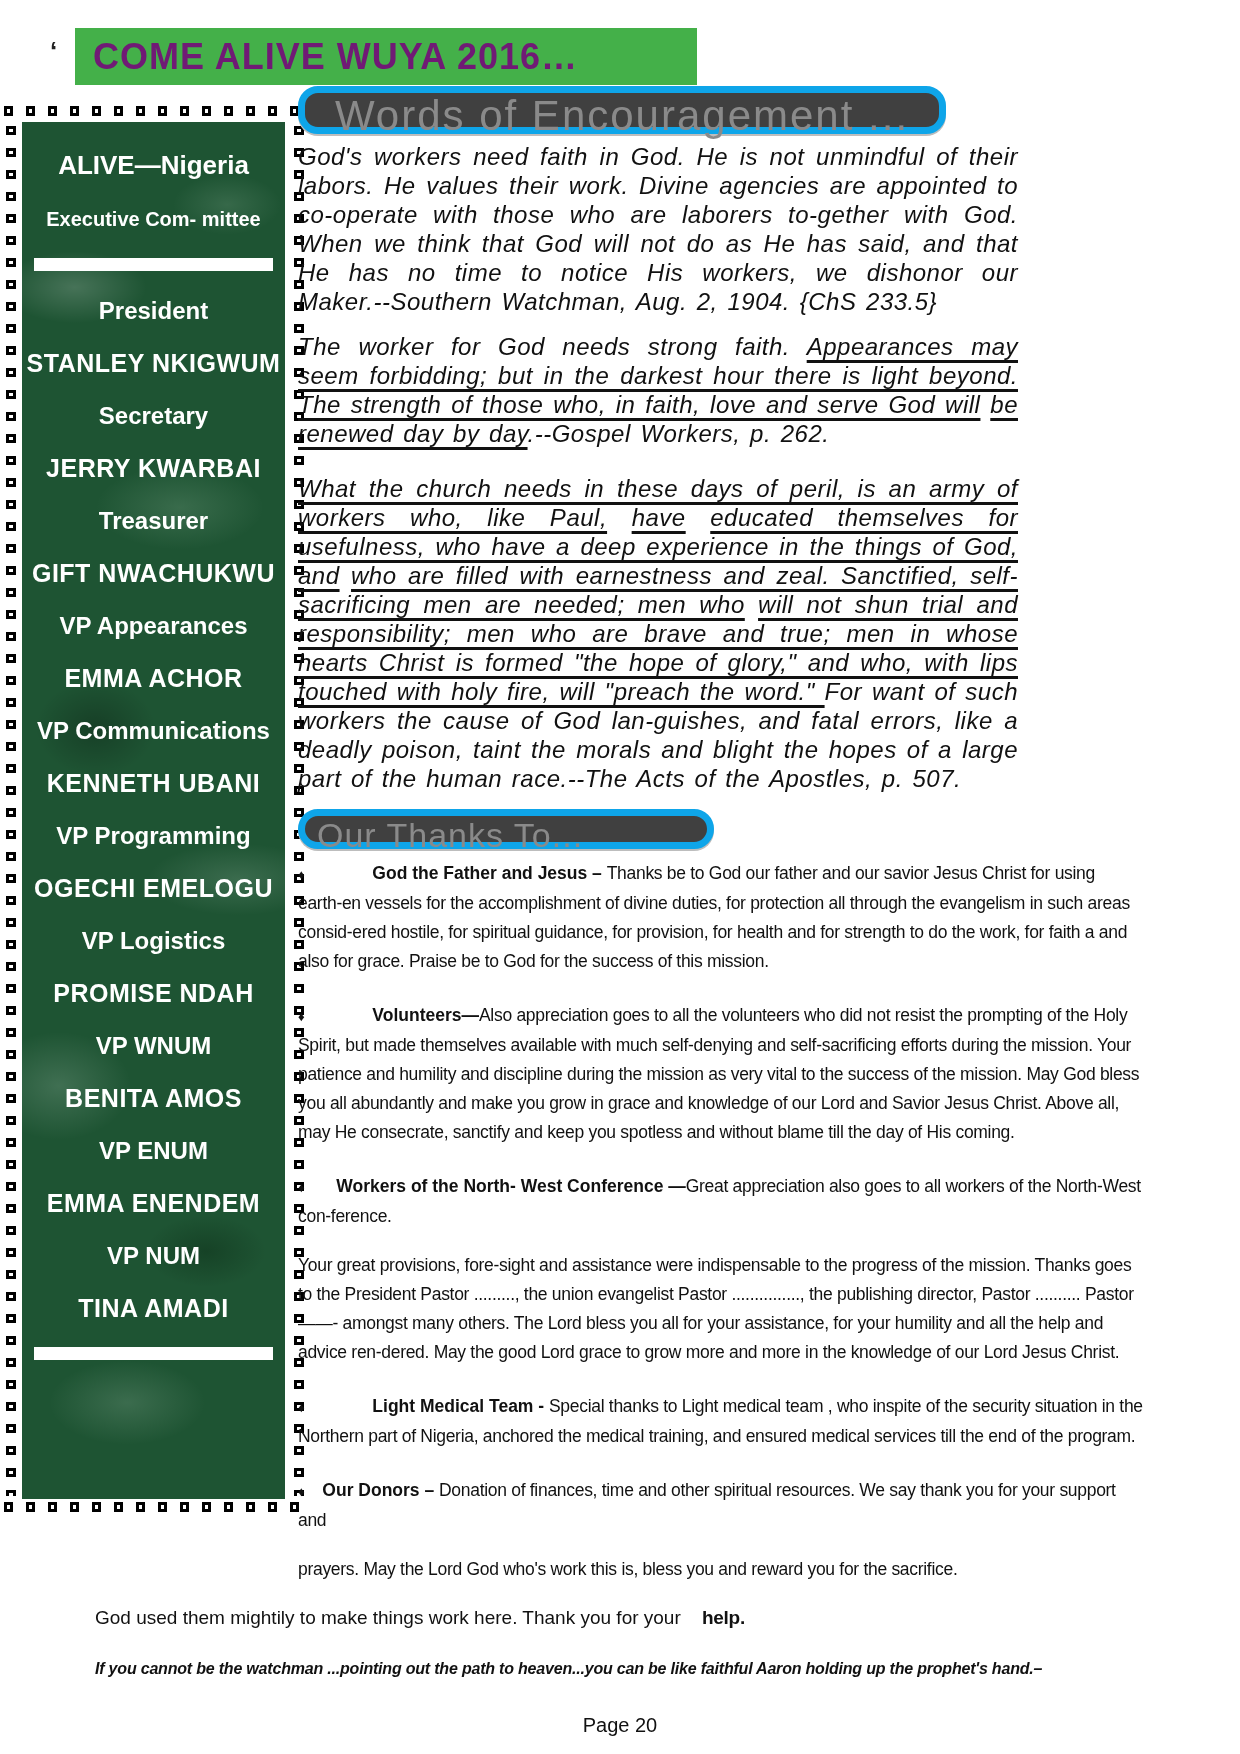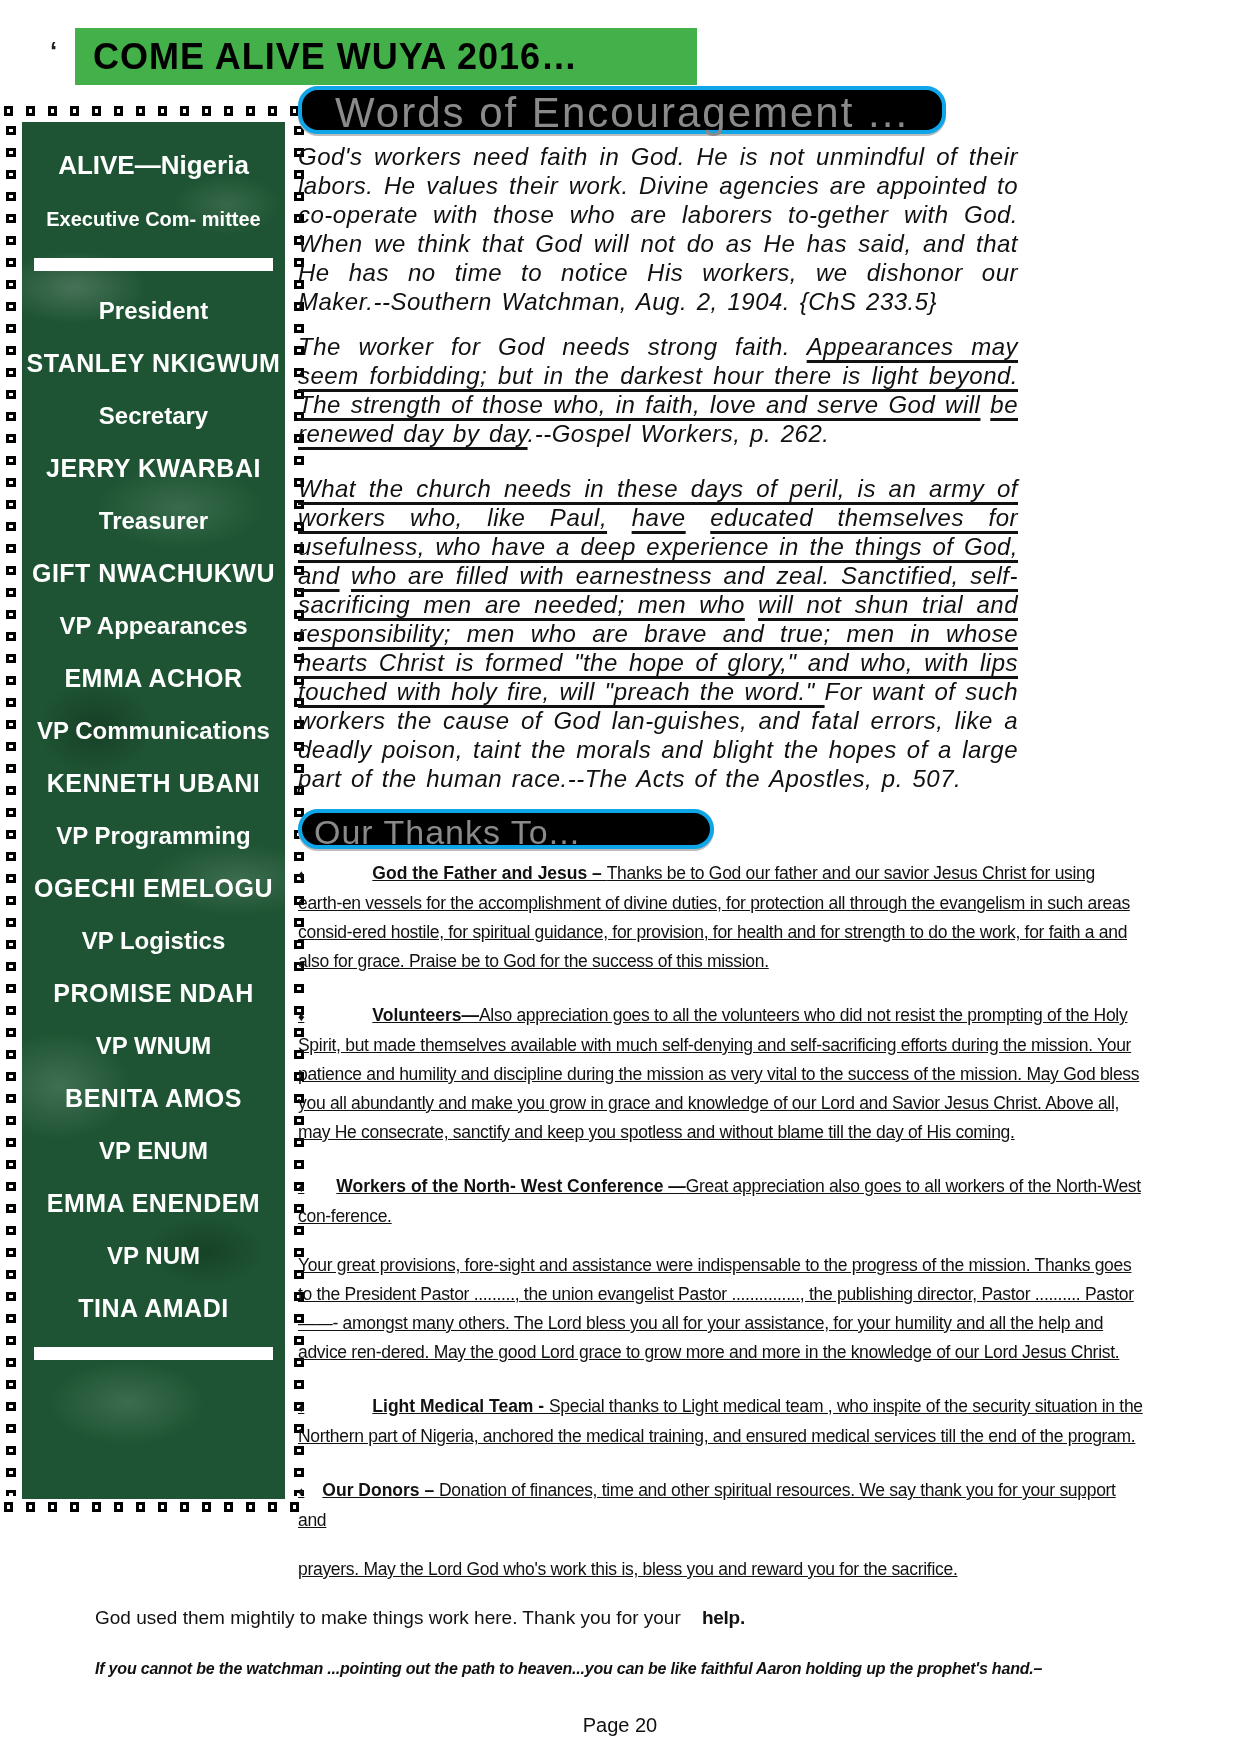--- a/index.html
+++ b/index.html
@@ -6,21 +6,21 @@
   body{
     width:1240px;height:1754px;position:relative;background:#ffffff;
     font-family:"Liberation Sans",sans-serif;color:#111;overflow:hidden;
   }
   [data-name]{box-sizing:border-box;}
 
   
   .stray-mark{position:absolute;left:50px;top:36px;font-size:26px;color:#222;font-weight:bold;}
   .banner{
     position:absolute;left:75px;top:28px;width:622px;height:57px;
-    background:#44b049;color:#000000;font-weight:bold;font-size:36px;
+    background:#44b049;color:#701a75;font-weight:bold;font-size:36px;
     line-height:57px;padding-left:18px;letter-spacing:1px;white-space:nowrap;
   }
 
   
   .dots{position:absolute;background-repeat:no-repeat;}
   .dots-h{
     height:10px;
     background-image:
       repeating-linear-gradient(90deg, transparent 0 3px, #fff 3px 6px, transparent 6px 22px),
       repeating-linear-gradient(90deg, #000 0 9px, transparent 9px 22px);
@@ -59,35 +59,35 @@
   .sb-org{font-size:26px;}
   .sb-sub{font-size:20px;line-height:1.45;padding:0 22px;}
   .sb-bar{height:13px;background:#fff;margin:14px 12px 26px 12px;}
   .sb-bar.bottom{margin-top:10px;}
   .member .role{font-size:24px;}
   .member .name{font-size:25px;letter-spacing:.5px;}
 
   
   .main{position:absolute;left:298px;top:86px;width:845px;}
   .box-title{
-    border:4px solid #0ea5e9;border-radius:20px;color:#8a8a8a;background:#000000;
+    border:7px solid #0ea5e9;border-radius:20px;color:#8a8a8a;background:#404040;
     box-shadow:0 2px 0 #bdbdbd;
   }
   .words-box{width:648px;height:48px;font-size:42px;line-height:46px;text-align:center;letter-spacing:2px;margin-bottom:8px;white-space:nowrap;}
   .thanks-box{width:416px;height:40px;font-size:34px;line-height:38px;padding-left:12px;letter-spacing:1px;margin:14px 0 10px 0;white-space:nowrap;}
 
   .words{width:720px;font-style:italic;font-size:24px;line-height:29px;text-align:justify;
          letter-spacing:.5px;word-spacing:2.5px;}
   .words p{margin:6px 0 16px 0;}
   .words p.gap{margin-top:26px;}
   .u{text-decoration:underline;text-decoration-thickness:2.5px;text-underline-offset:5px;}
 
   .thanks{width:845px;font-size:17.5px;line-height:29px;letter-spacing:-.3px;}
   .thank{margin-bottom:25px;}
-  .thank p{margin:0;text-decoration:underline;}
+  .thank p{margin:0;}
   .thank .after{margin-top:20px;}
   .thank .after:empty{display:none;}
   .diamond{font-size:13px;margin-right:6px;}
   .tab{display:inline-block;}
   .thank:nth-child(1) .tab{width:62px;}
   .thank:nth-child(2) .tab{width:62px;}
   .thank:nth-child(3) .tab{width:26px;}
   .thank:nth-child(4) .tab{width:62px;}
   .thank:nth-child(5) .tab{width:12px;}
   .ttl{font-weight:bold;letter-spacing:0;}

